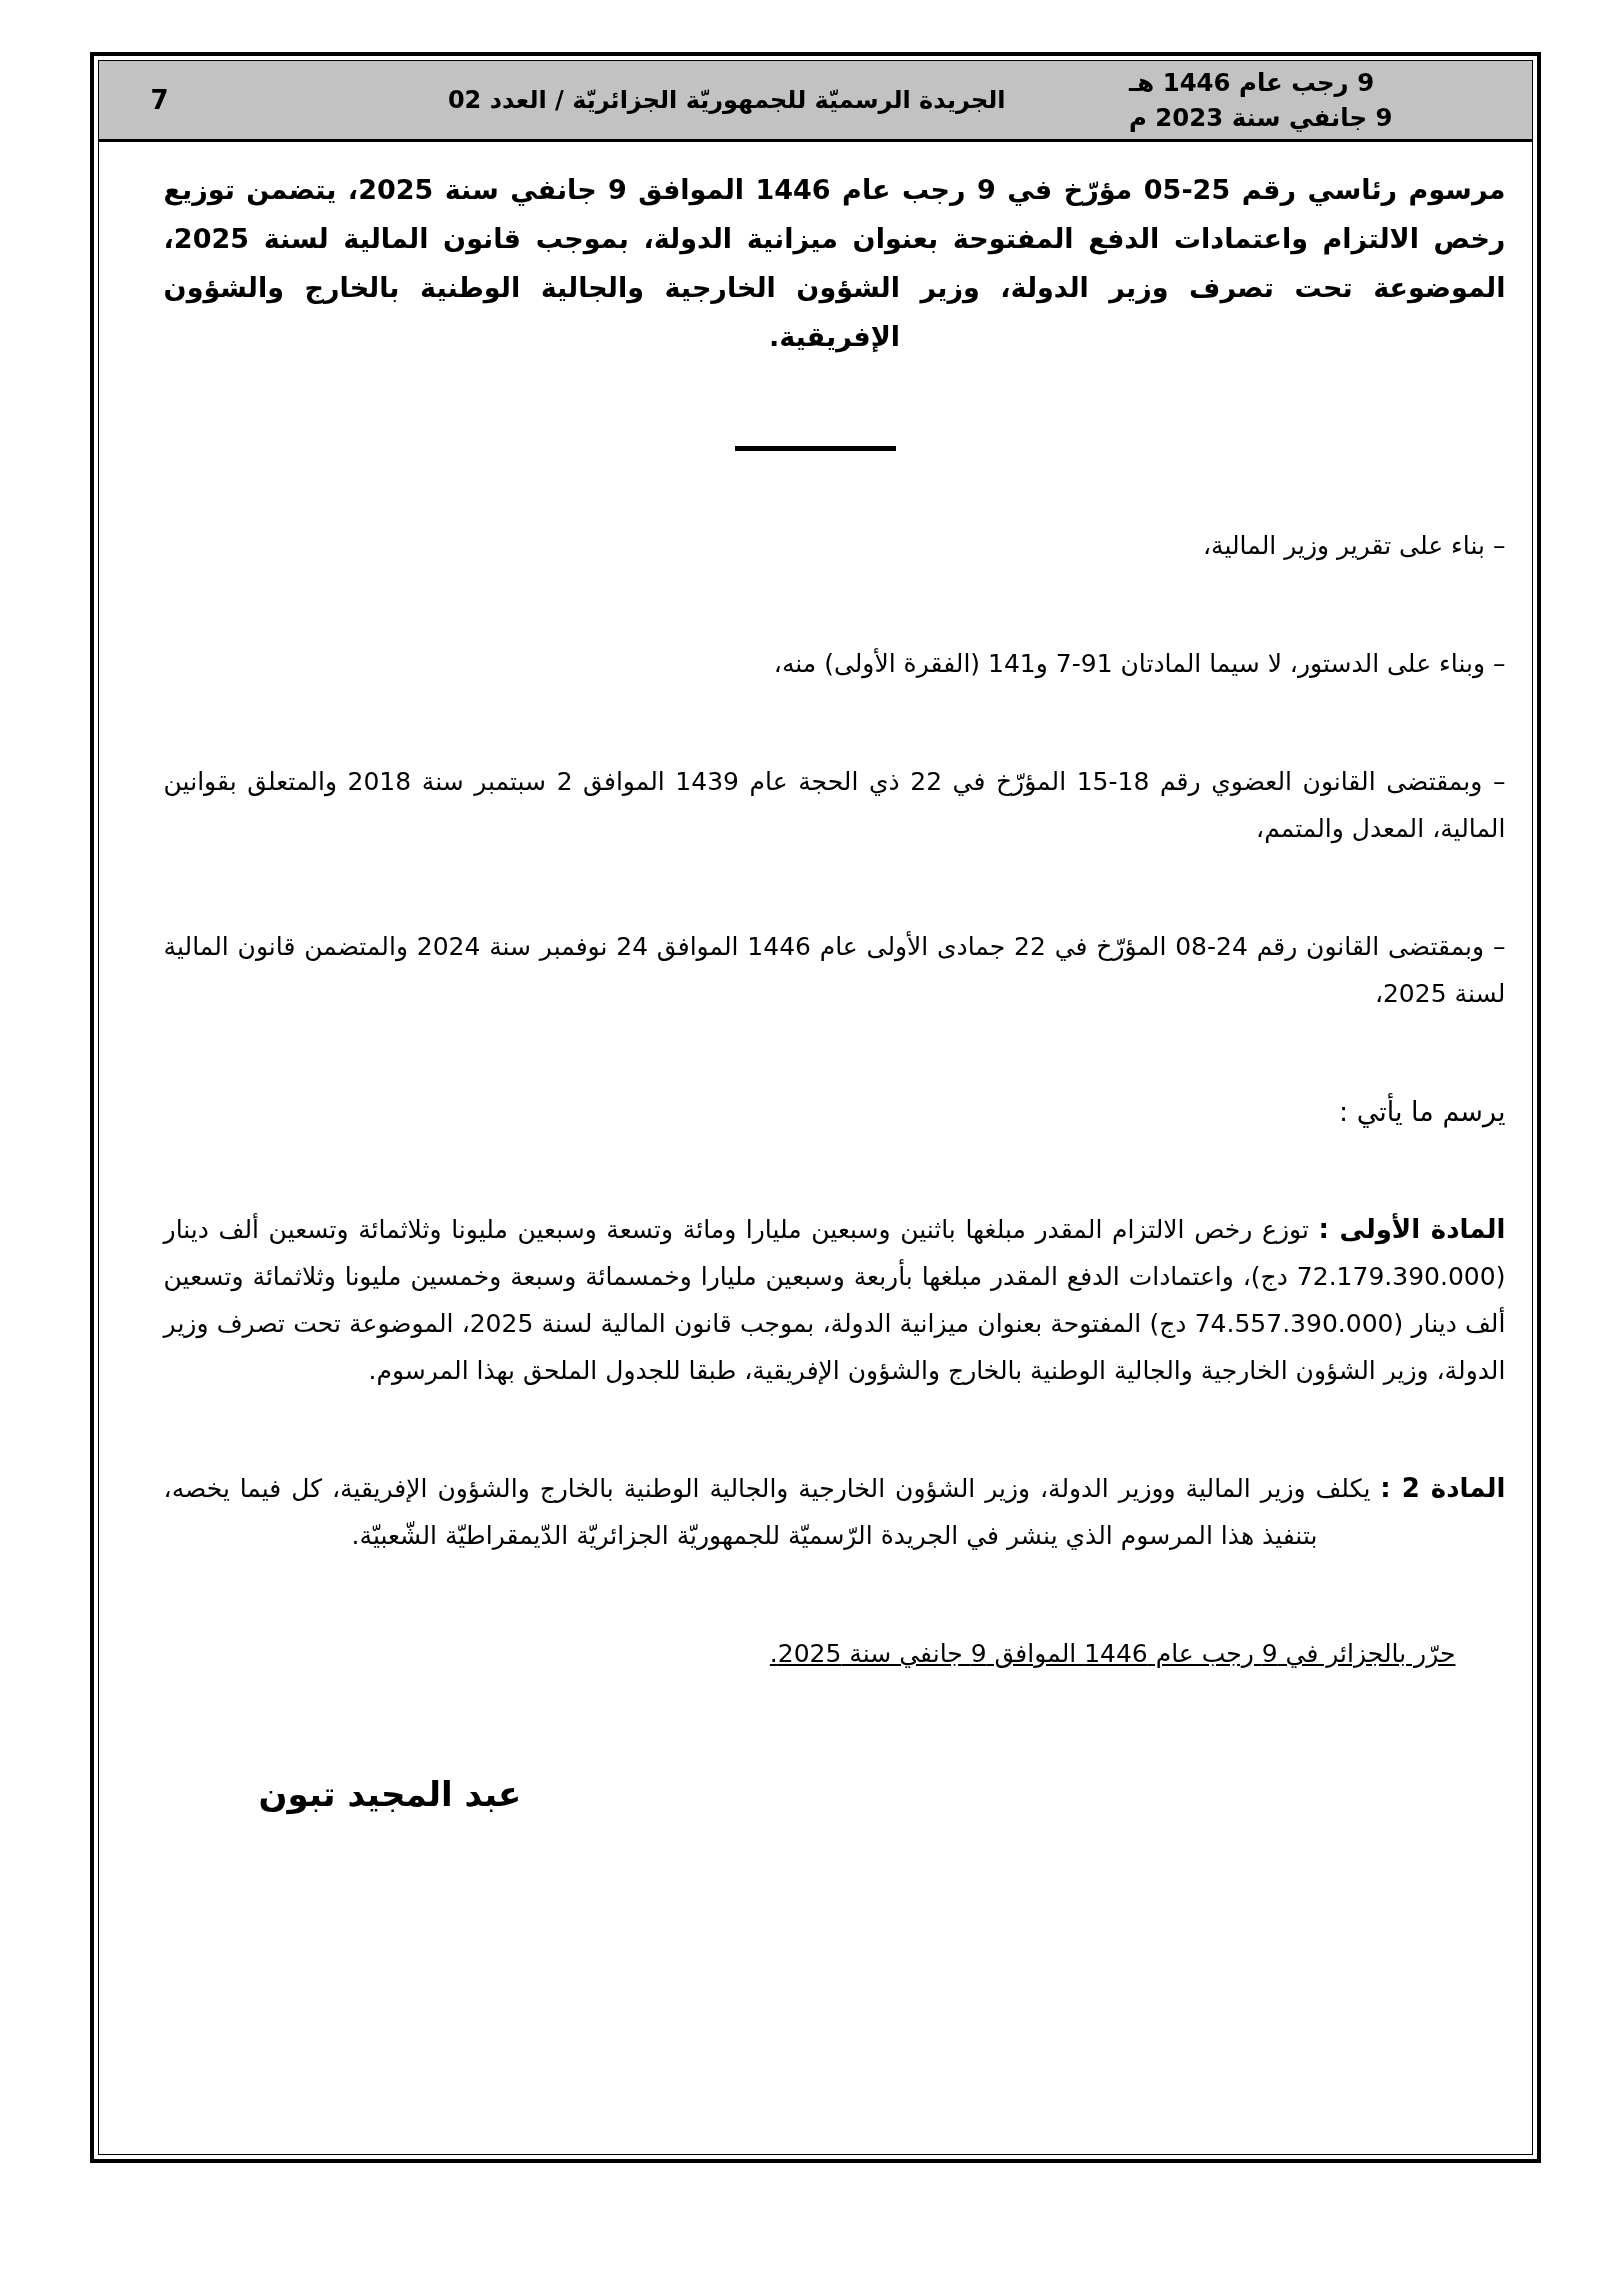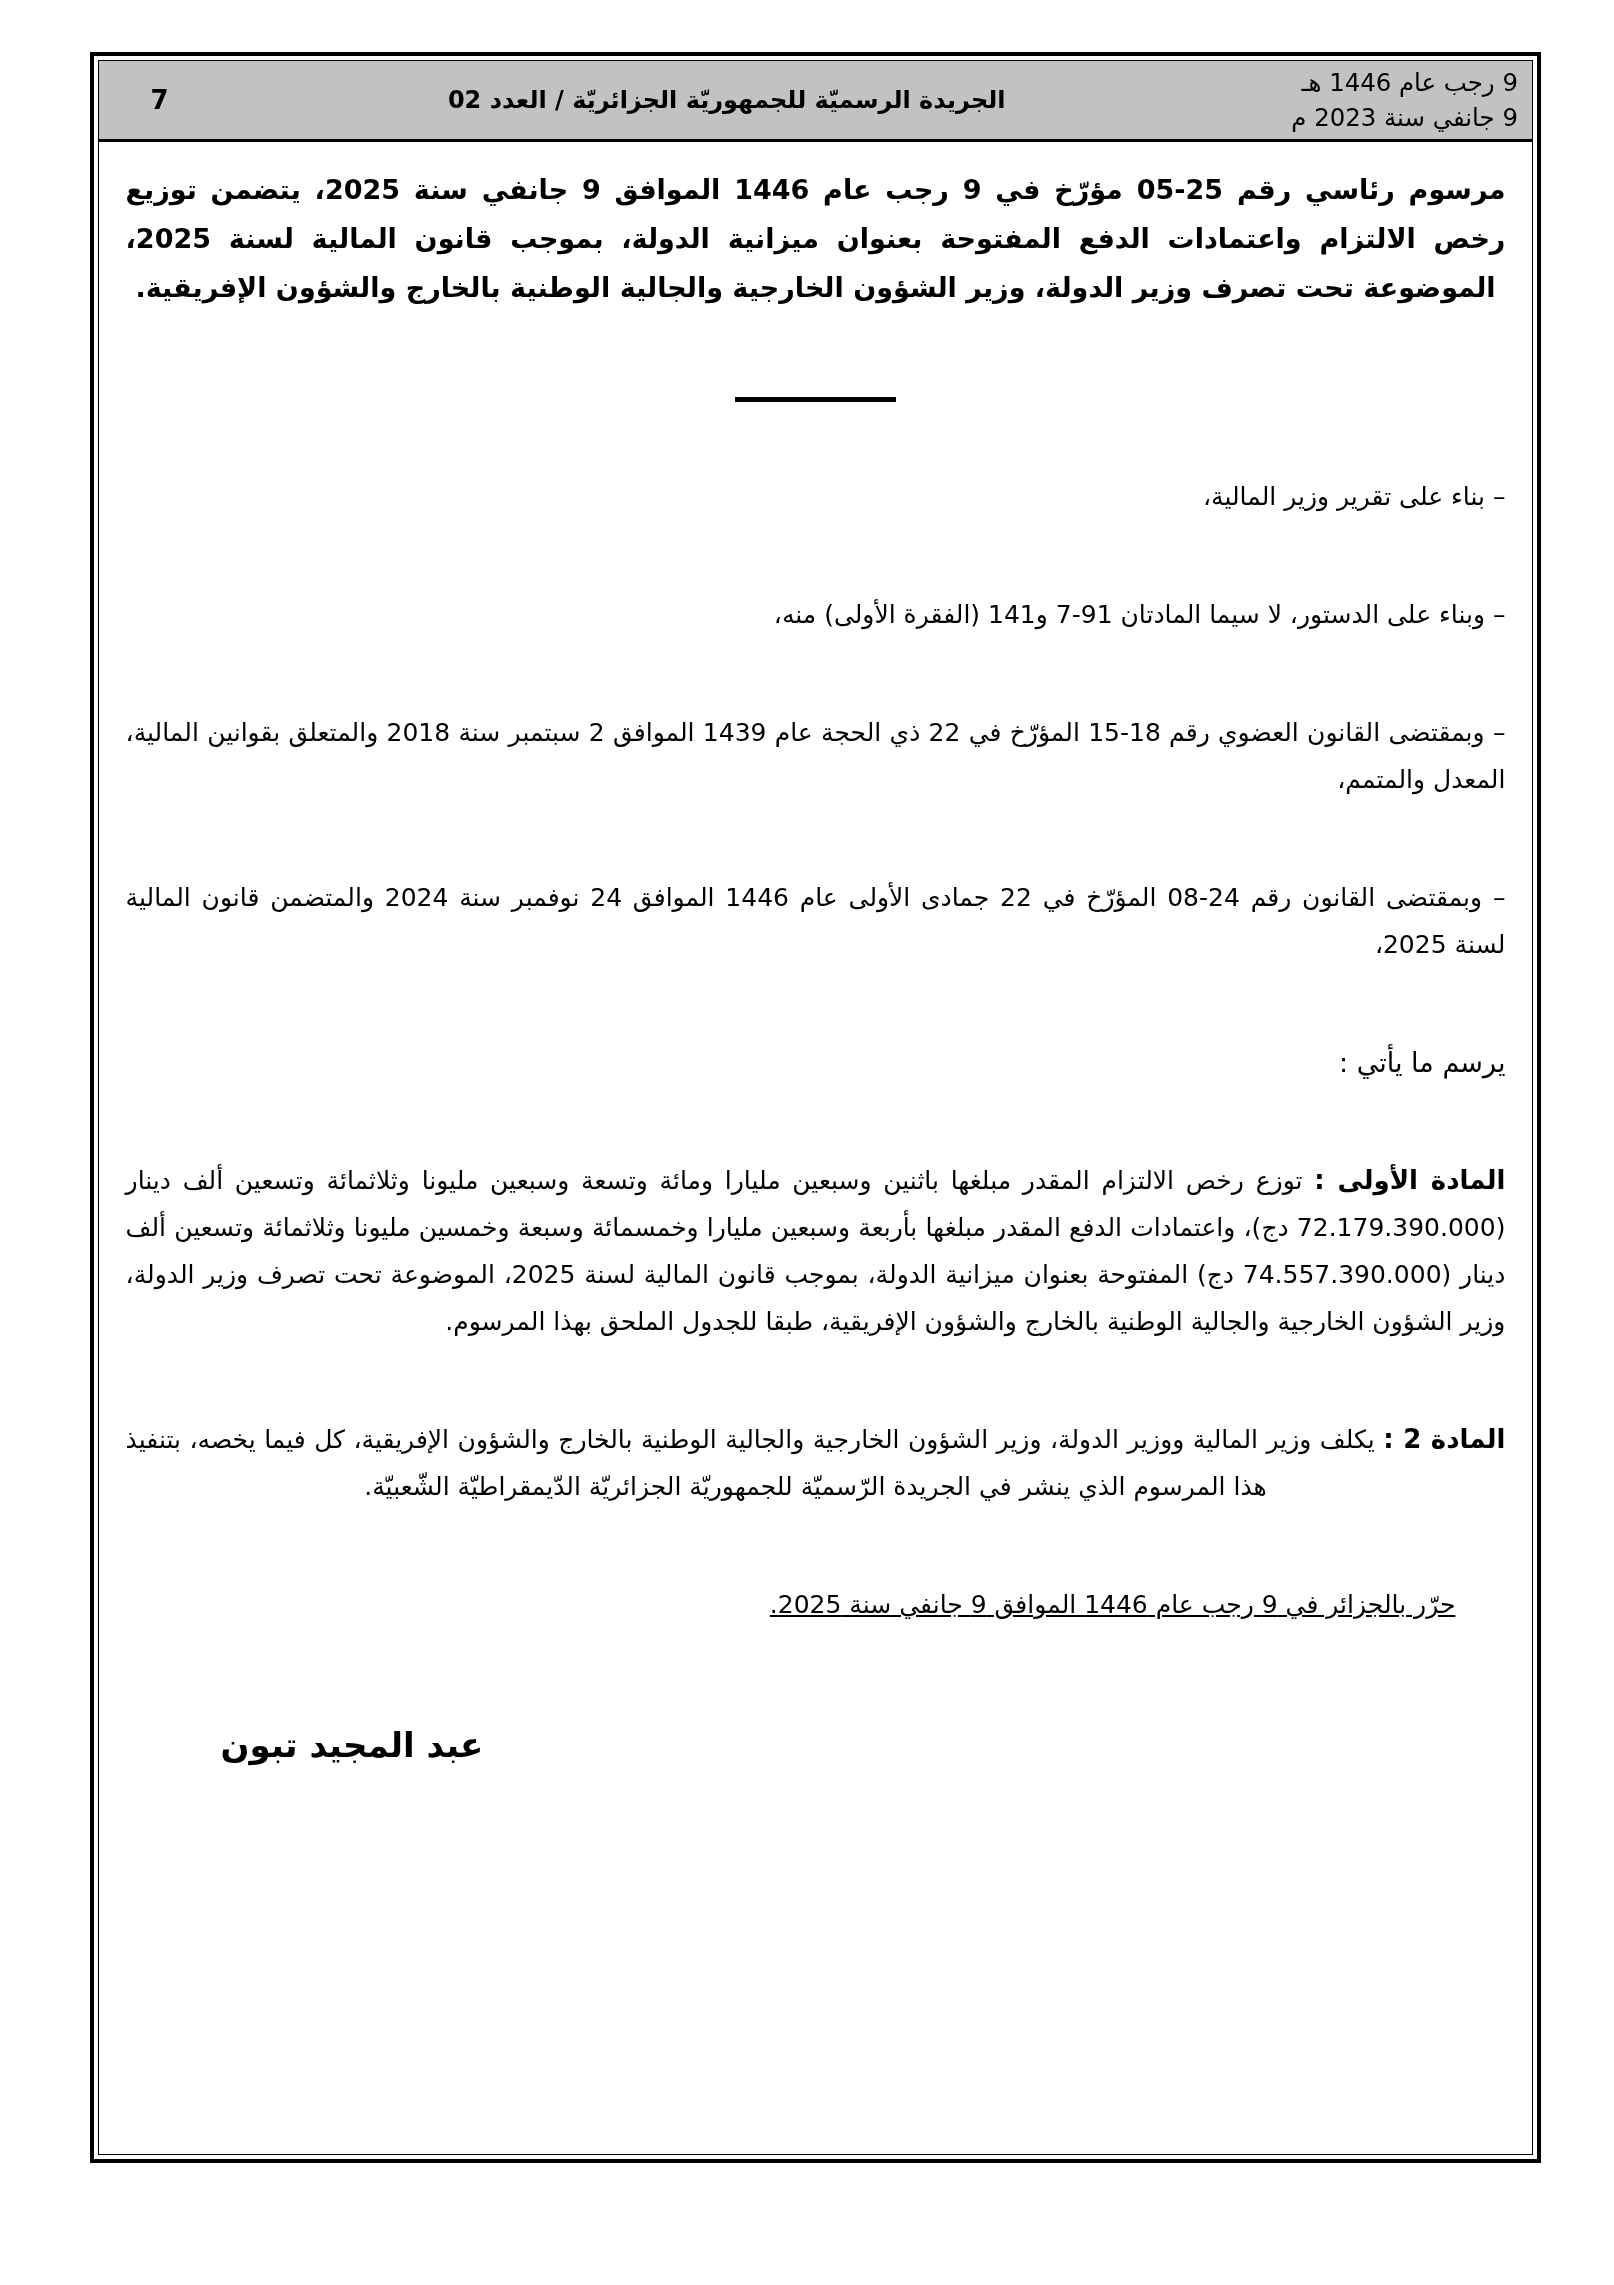--- a/index.html
+++ b/index.html
@@ -31,40 +31,40 @@
   
   .header-bar {
     display: flex; align-items: center;
     height: 81px;
     background: #c2c2c2;
     border-bottom: 3.6px solid #000;
     padding: 0 14.5px 0 27px;
   }
   .header-dates {
     width: 389px;
-    font-weight: normal; font-size: 24.4px; line-height: 35px;
-    text-align: right;
+    font-weight: bold; font-size: 24.4px; line-height: 35px;
+    text-align: left;
     white-space: nowrap;
   }
   .header-title {
     flex: 1;
     text-align: center;
     font-weight: bold; font-size: 24px;
     white-space: nowrap;
   }
   .page-number {
     width: 199px;
     text-align: left;
     padding-left: 25px;
     font-weight: bold; font-size: 26px;
   }
 
   .content { padding: 11px 27px 0 27px; font-size: 25px; line-height: 47px; }
 
-  p { text-align: justify; }
+  p { text-align: justify; margin-left: 38px; }
 
   .intro {
     font-weight: bold;
     font-size: 27px; line-height: 49px;
     text-align: justify;
     text-align-last: center;
     margin-top: 12.7px;
   }
   .separator {
     width: 161px; height: 4.5px;

